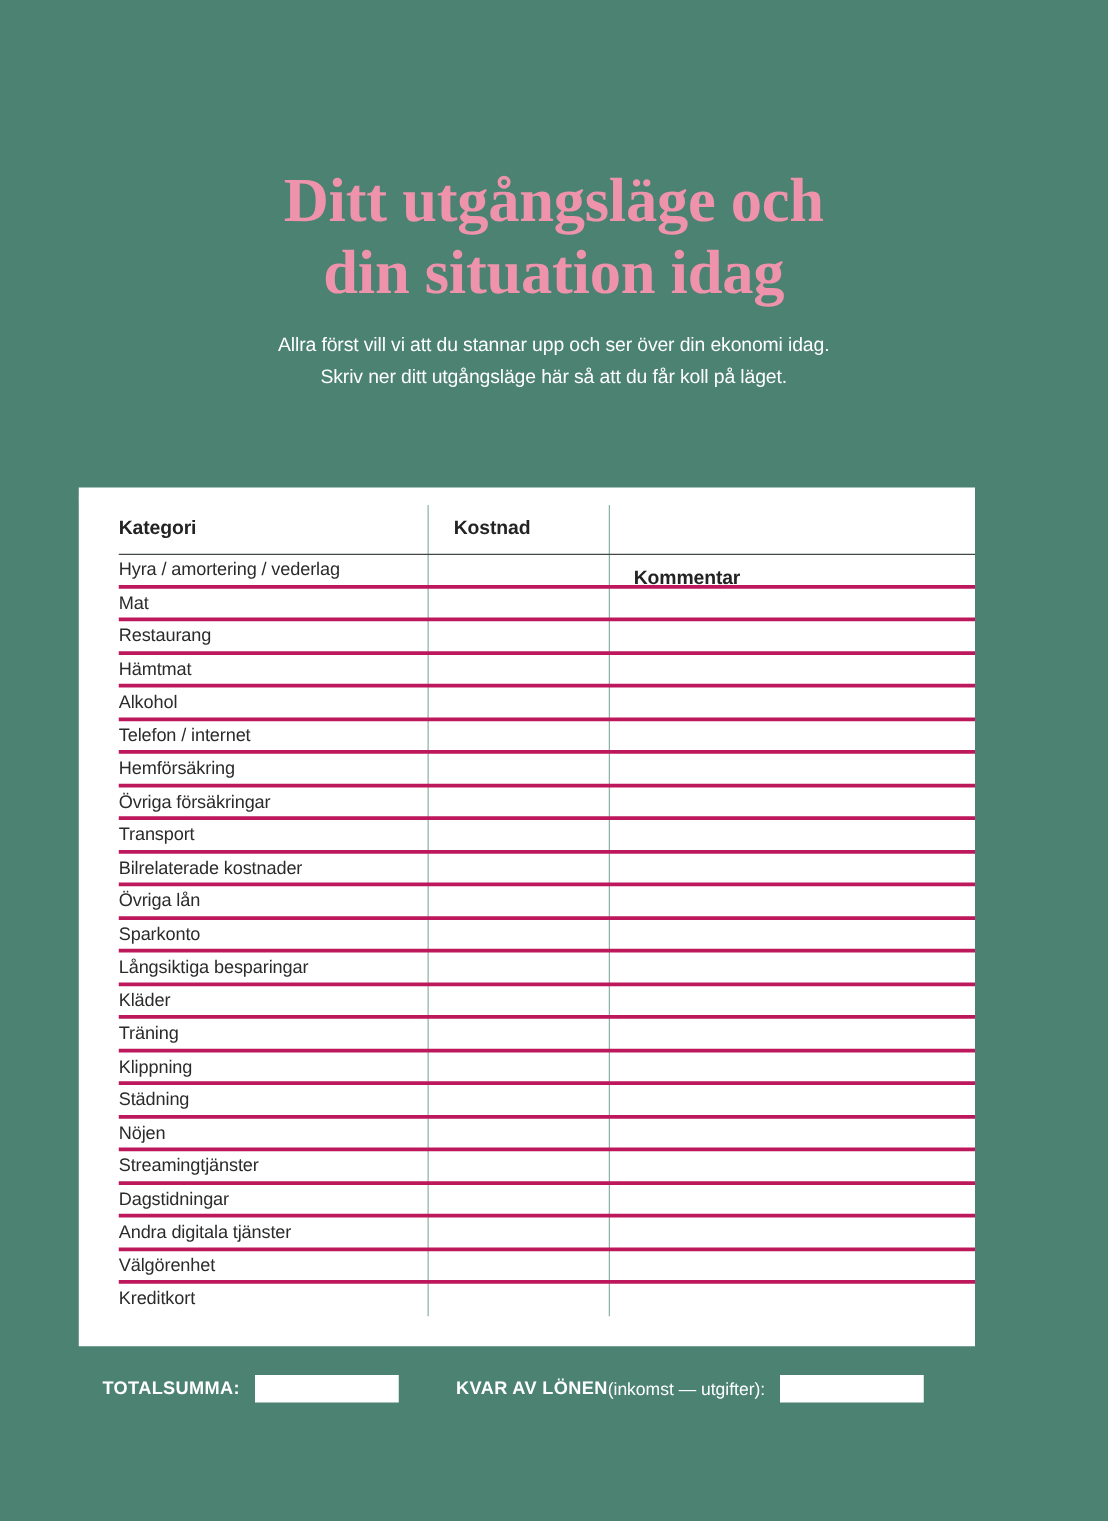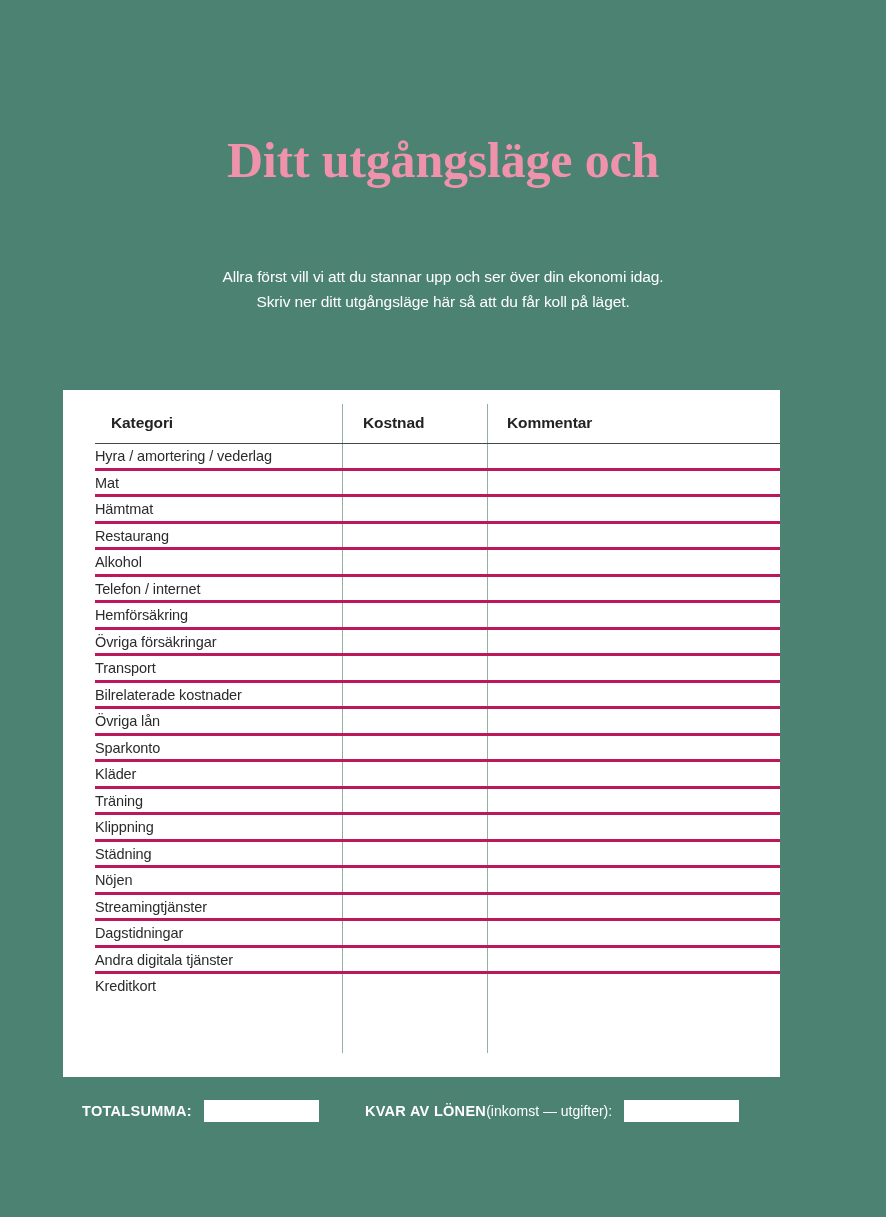--- a/index.html
+++ b/index.html
@@ -121,23 +121,23 @@
     height: 50px;
   }
   .th {
     position: absolute;
     top: 24px;
     font-size: 15.5px;
     font-weight: bold;
     color: #232323;
     letter-spacing: -0.1px;
   }
-  .th.c1 { left: 0px; margin-left: 16px; }
+  .th.c1 { left: 0px; }
   .th.c2 { left: 268px; }
-  .th.c3 { left: 412px; }
+  .th.c3 { left: 412px; margin-top: 40px; }
 
   .thead-rule {
     position: absolute;
     left: 0;
     top: 53px;
     width: 685px;
     height: 1.4px;
     background: #41494A;
   }
 
@@ -220,20 +220,21 @@
   .footer-input.left  { width: 115px; margin-left: 12px; }
   .footer-gap { width: 27px; }
 </style>
 </head>
 <body>
 
 <div class="page">
 
   <div class="title-block">
     <div class="title-line">Ditt utgångsläge och</div>
+    <div class="title-line">din situation idag</div>
   </div>
 
   <div class="subtitle-block">
     <div class="subtitle-line">Allra först vill vi att du stannar upp och ser över din ekonomi idag.</div>
     <div class="subtitle-line">Skriv ner ditt utgångsläge här så att du får koll på läget.</div>
   </div>
 
   <div class="income-row">
     <span class="income-label">TOTAL MÅNADSINKOMST:</span>
     <input class="income-input" type="text" value="" style="">
@@ -257,30 +258,30 @@
             <div class="row-label">Hyra / amortering / vederlag</div>
             <input type="text" class="cell cost" value="" style="">
             <input type="text" class="cell comment" value="" style="">
           </div>
           <div class="row">
             <div class="row-label">Mat</div>
             <input type="text" class="cell cost" value="" style="">
             <input type="text" class="cell comment" value="" style="">
           </div>
           <div class="row">
+            <div class="row-label">Restaurang</div>
+            <input type="text" class="cell cost" value="" style="">
+            <input type="text" class="cell comment" value="" style="">
+          </div>
+          <div class="row">
             <div class="row-label">Hämtmat</div>
             <input type="text" class="cell cost" value="" style="">
             <input type="text" class="cell comment" value="" style="">
           </div>
           <div class="row">
-            <div class="row-label">Restaurang</div>
-            <input type="text" class="cell cost" value="" style="">
-            <input type="text" class="cell comment" value="" style="">
-          </div>
-          <div class="row">
             <div class="row-label">Alkohol</div>
             <input type="text" class="cell cost" value="" style="">
             <input type="text" class="cell comment" value="" style="">
           </div>
           <div class="row">
             <div class="row-label">Telefon / internet</div>
             <input type="text" class="cell cost" value="" style="">
             <input type="text" class="cell comment" value="" style="">
           </div>
           <div class="row">
@@ -307,20 +308,25 @@
             <div class="row-label">Övriga lån</div>
             <input type="text" class="cell cost" value="" style="">
             <input type="text" class="cell comment" value="" style="">
           </div>
           <div class="row">
             <div class="row-label">Sparkonto</div>
             <input type="text" class="cell cost" value="" style="">
             <input type="text" class="cell comment" value="" style="">
           </div>
           <div class="row">
+            <div class="row-label">Långsiktiga besparingar</div>
+            <input type="text" class="cell cost" value="" style="">
+            <input type="text" class="cell comment" value="" style="">
+          </div>
+          <div class="row">
             <div class="row-label">Kläder</div>
             <input type="text" class="cell cost" value="" style="">
             <input type="text" class="cell comment" value="" style="">
           </div>
           <div class="row">
             <div class="row-label">Träning</div>
             <input type="text" class="cell cost" value="" style="">
             <input type="text" class="cell comment" value="" style="">
           </div>
           <div class="row">
@@ -343,20 +349,25 @@
             <input type="text" class="cell cost" value="" style="">
             <input type="text" class="cell comment" value="" style="">
           </div>
           <div class="row">
             <div class="row-label">Dagstidningar</div>
             <input type="text" class="cell cost" value="" style="">
             <input type="text" class="cell comment" value="" style="">
           </div>
           <div class="row">
             <div class="row-label">Andra digitala tjänster</div>
+            <input type="text" class="cell cost" value="" style="">
+            <input type="text" class="cell comment" value="" style="">
+          </div>
+          <div class="row">
+            <div class="row-label">Välgörenhet</div>
             <input type="text" class="cell cost" value="" style="">
             <input type="text" class="cell comment" value="" style="">
           </div>
           <div class="row">
             <div class="row-label">Kreditkort</div>
             <input type="text" class="cell cost" value="" style="">
             <input type="text" class="cell comment" value="" style="">
           </div>
         </div>
     </div>

